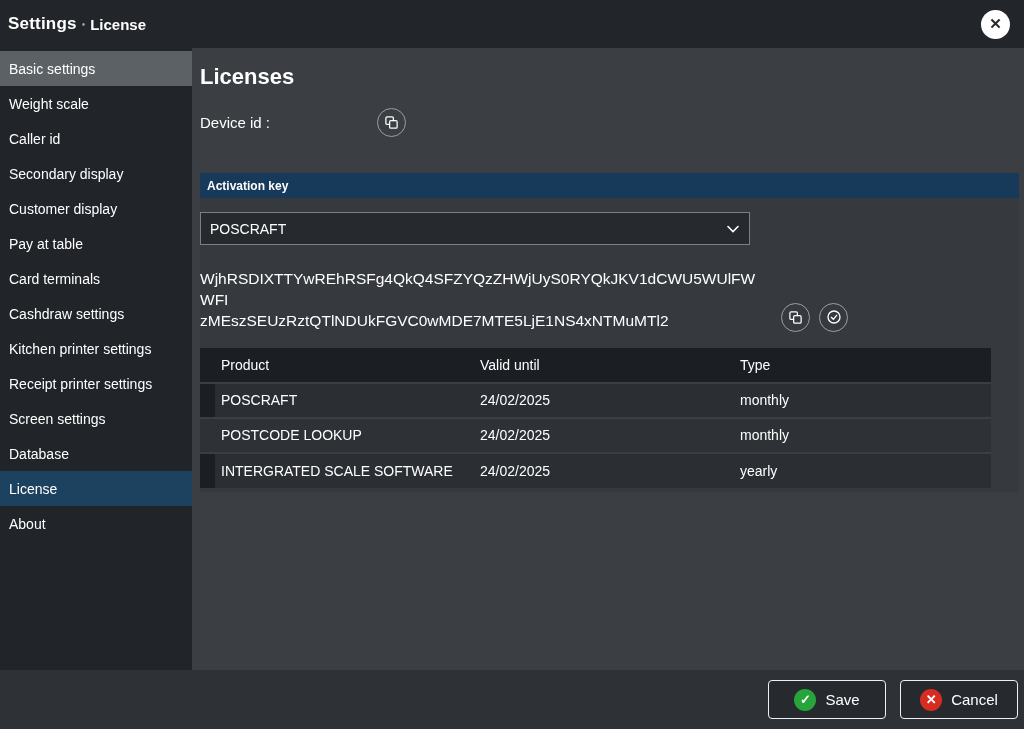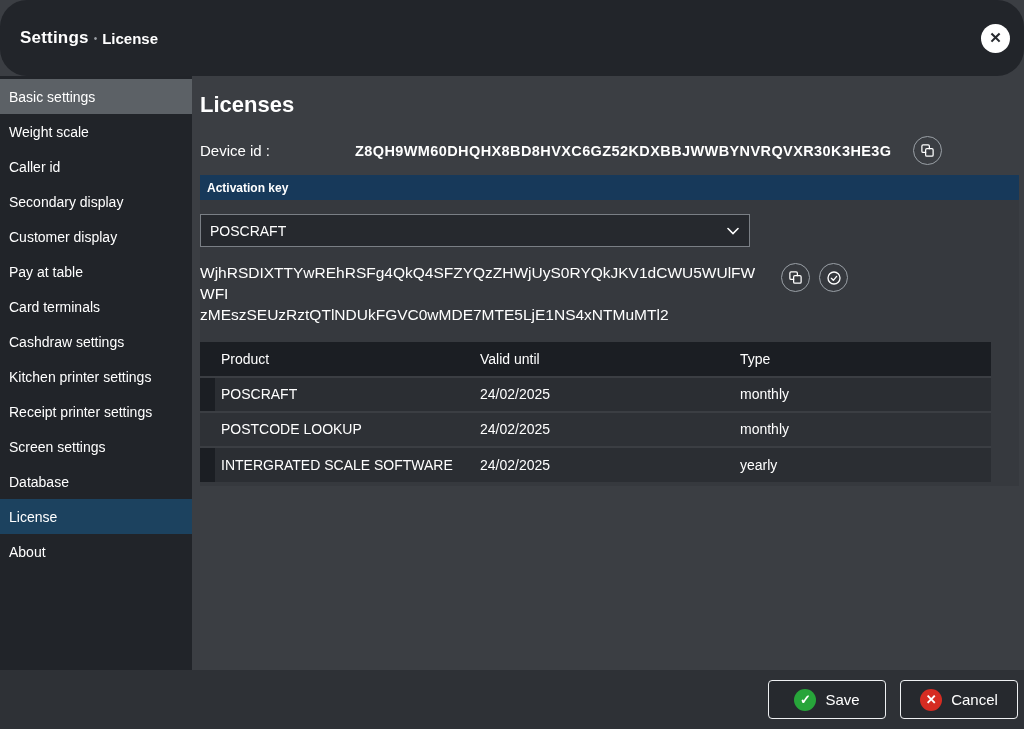--- a/index.html
+++ b/index.html
@@ -8,25 +8,24 @@
     width:1024px; height:729px;
     background:#3b3e43;
     font-family:"Liberation Sans", sans-serif;
     color:#ffffff;
     overflow:hidden;
     display:flex; flex-direction:column;
   }
 
   
   .titlebar {
-    height:76px; flex:0 0 auto;
+    height:48px; flex:0 0 auto;
     background:#22252a;
     display:flex; align-items:center;
-    padding:0 14px 0 20px;
-    border-radius:27px;
+    padding:0 14px 0 8px;
   }
   .title-primary { font-size:17px; font-weight:bold; letter-spacing:.2px; }
   .title-sep { margin:0 5px; font-size:10px; color:#9b9fa4; }
   .title-secondary { font-size:15px; font-weight:bold; }
   .close-btn {
     margin-left:auto;
     width:29px; height:29px; border-radius:50%;
     background:#ffffff; color:#26292e;
     display:flex; align-items:center; justify-content:center;
     font-size:15px; font-weight:bold; cursor:pointer; user-select:none;
@@ -57,41 +56,41 @@
   .device-value { font-size:14.5px; font-weight:bold; letter-spacing:.4px; }
   .icon-btn {
     width:29px; height:29px; border-radius:50%;
     border:1px solid #9aa0a6; background:transparent;
     display:flex; align-items:center; justify-content:center;
     color:#fff; cursor:pointer; flex:0 0 auto;
   }
   .device-row .icon-btn { margin-left:22px; }
 
   .activation-header {
-    margin-top:10px; height:25px;
+    margin-top:36px; height:25px;
     background:#17395a;
     display:flex; align-items:center;
     padding-left:7px;
     font-size:12px; font-weight:bold;
   }
   .activation-panel {
     background:rgba(0,0,0,0.07);
     padding:14px 0 4px 0;
   }
 
   .select {
     width:550px; height:33px;
     background:#26292e;
     border:1px solid #7a7f85;
     display:flex; align-items:center; justify-content:space-between;
     padding:0 10px 0 9px;
     font-size:14px; cursor:pointer;
   }
 
-  .key-row { margin-top:16px; display:flex; align-items:flex-start; }
+  .key-row { margin-top:24px; display:flex; align-items:flex-end; }
   .key-text { max-width:565px; font-size:15.5px; line-height:1.35; word-break:break-all; }
   .key-actions { display:flex; gap:9px; margin-left:16px; }
 
   
   .lic-table {
     margin-top:16px;
     width:791px;
     border-collapse:collapse;
     font-size:14px;
   }
@@ -163,21 +162,20 @@
     <div class="side-item selected">License</div>
     <div class="side-item">About</div>
   </nav>
 
   <main class="main">
 
     <h1 class="page-heading">Licenses</h1>
 
     <div class="device-row">
       <span class="device-label">Device id :</span>
-      <span class="device-value">Z8QH9WM60DHQHX8BD8HVXC6GZ52KDXBBJWWBYNVRQVXR30K3HE3G</span>
       <div class="icon-btn">
         <span>
           <svg width="15" height="15" viewBox="0 0 24 24" fill="none" stroke="#ffffff" stroke-width="2" stroke-linecap="round" stroke-linejoin="round">
             <rect x="9" y="9" width="12" height="12" rx="2"></rect>
             <path d="M15 9V5a2 2 0 0 0-2-2H5a2 2 0 0 0-2 2v8a2 2 0 0 0 2 2h4"></path>
           </svg>
         </span>
       </div>
     </div>
 

